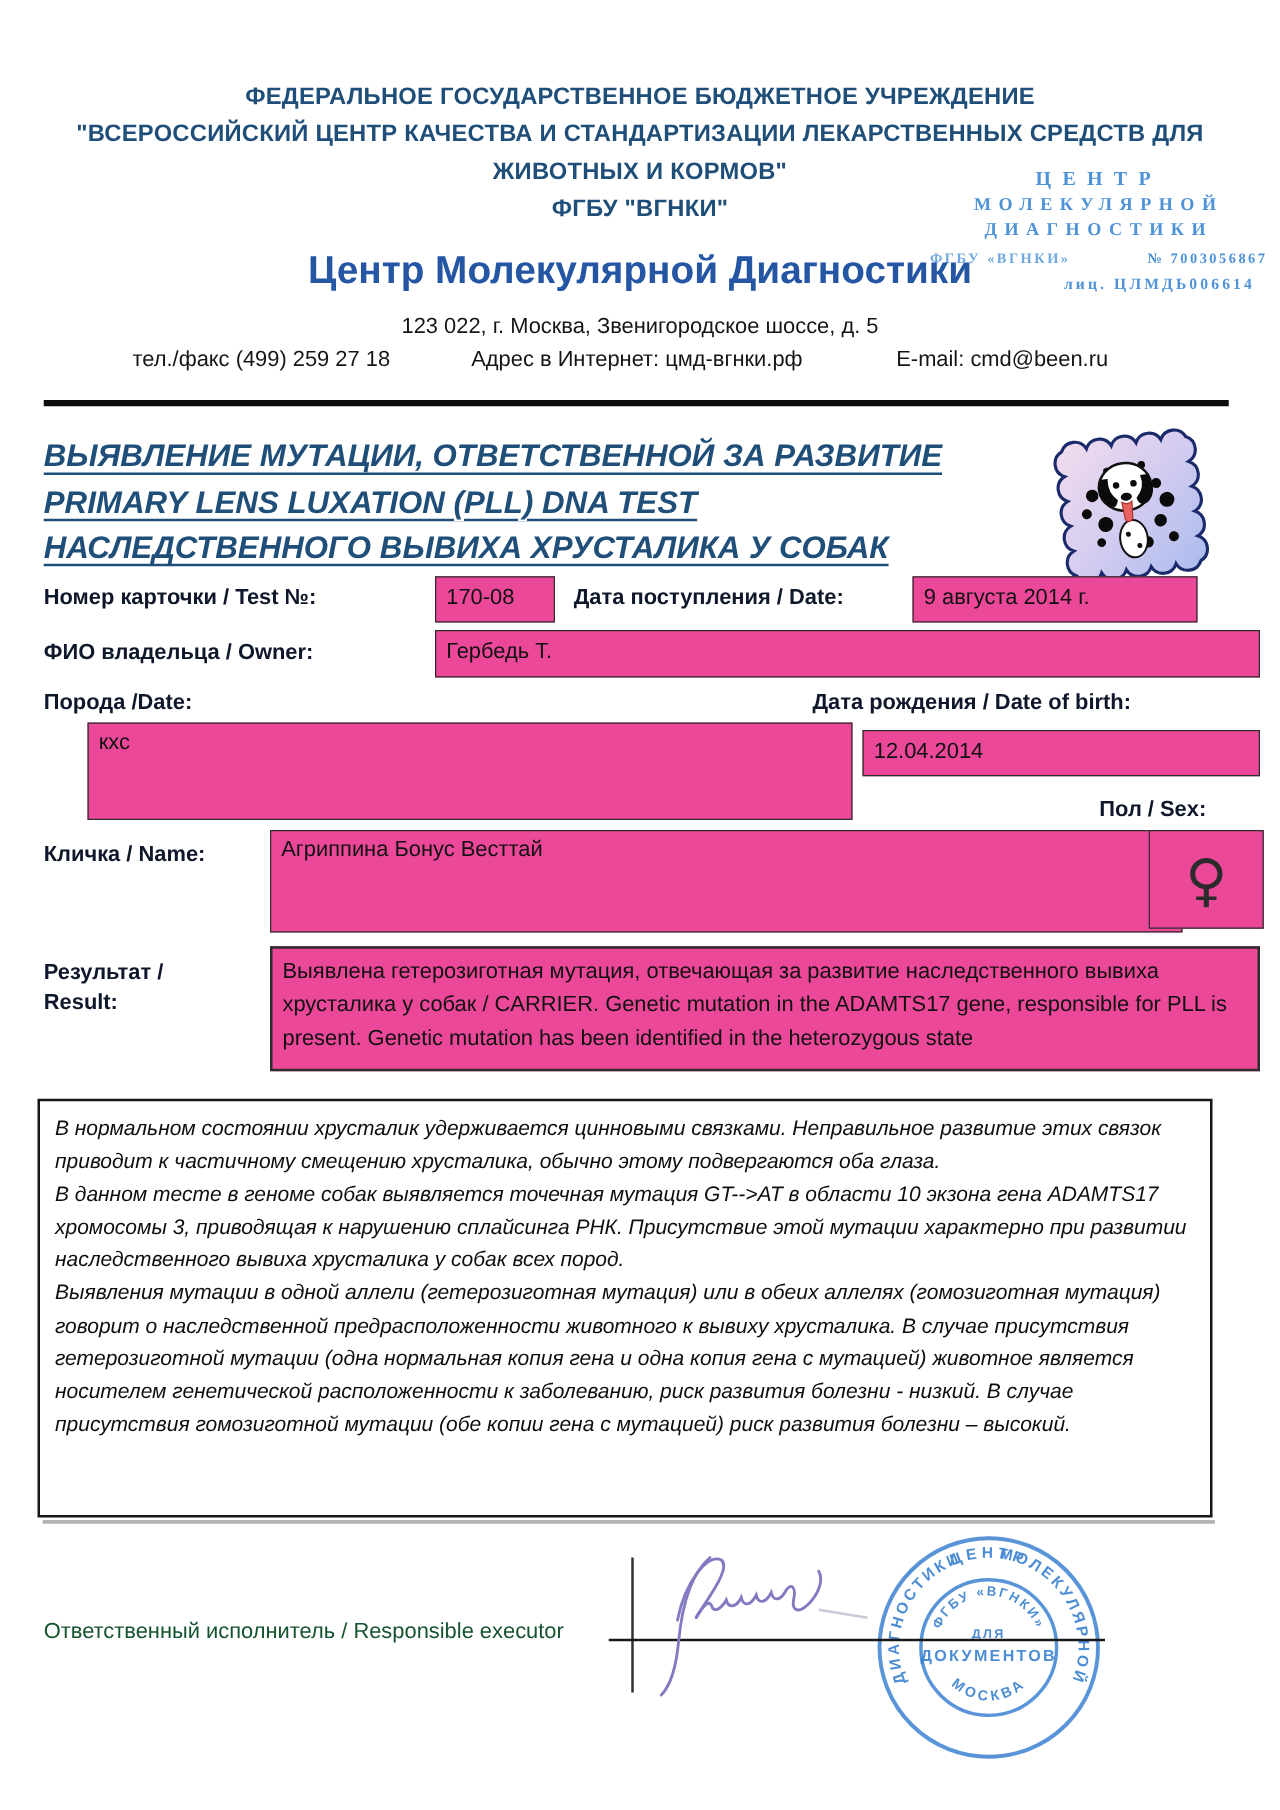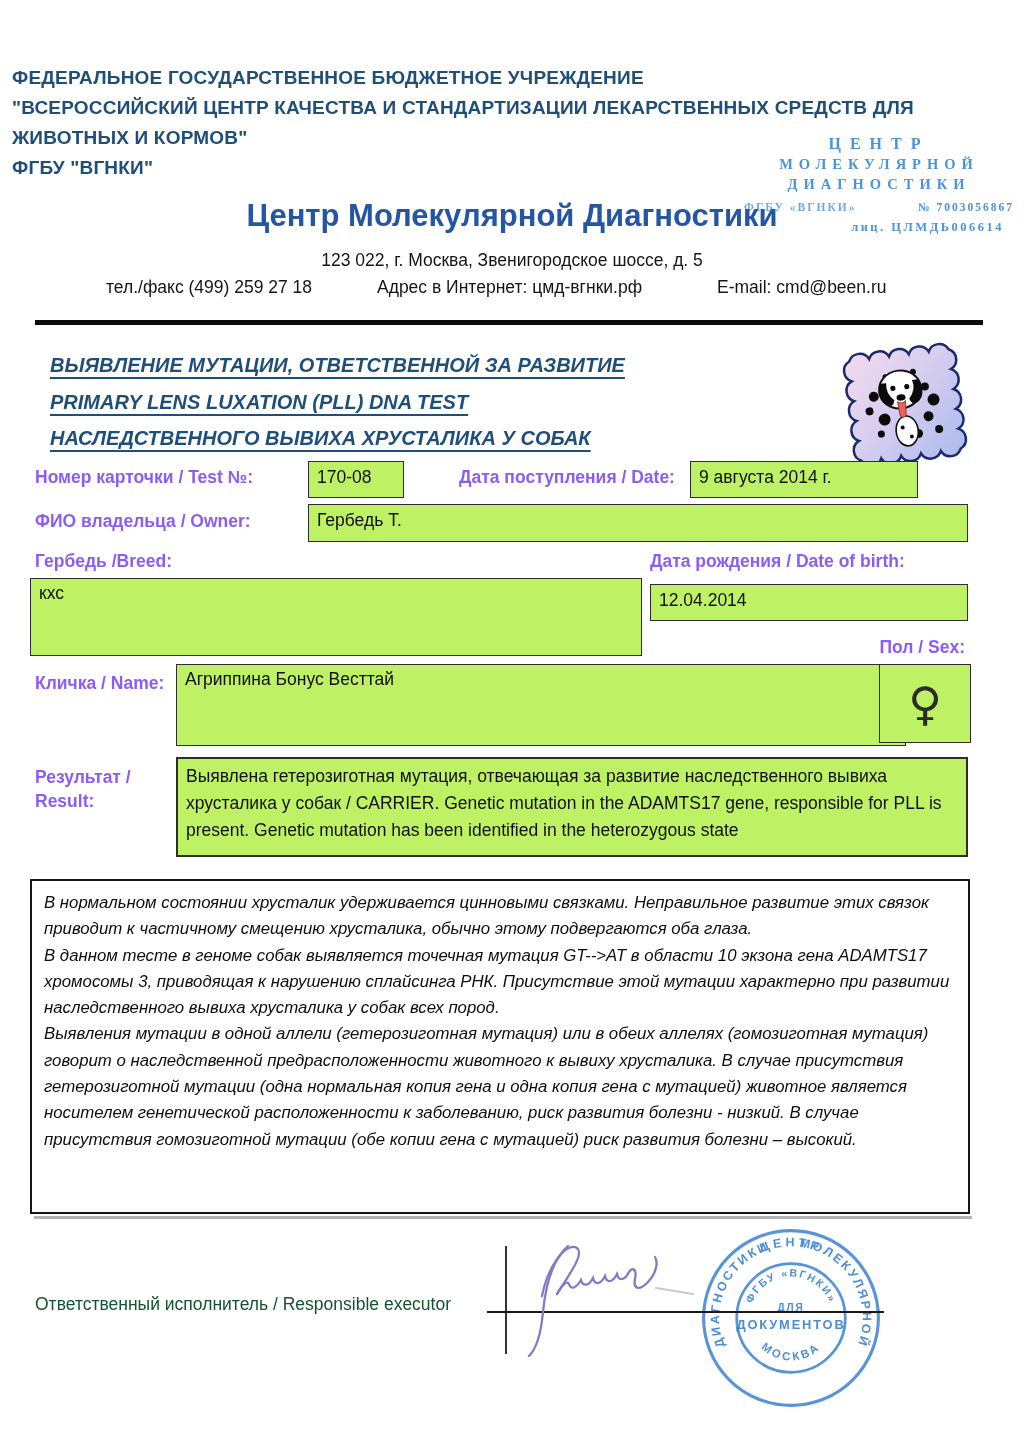--- a/index.html
+++ b/index.html
@@ -1,19 +1,19 @@
 <!DOCTYPE html>
 <html><head>
 <meta charset="utf-8">
 <style>
   html,body{margin:0;padding:0;}
   body{width:1024px;height:1448px;background:#ffffff;font-family:"Liberation Sans",sans-serif;color:#111;position:relative;overflow:hidden;}
 
   
-  .org-header{position:absolute;top:63px;left:12px;width:1000px;text-align:left;
+  .org-header{position:absolute;top:63px;left:12px;width:1000px;text-align:center;
     color:#1f4e79;font-weight:bold;font-size:19px;line-height:30px;letter-spacing:.2px;}
 
   
   .top-stamp{position:absolute;left:744px;top:134px;width:270px;color:#3f89d4;
     font-family:"Liberation Serif",serif;font-weight:bold;opacity:.92;line-height:20px;}
   .ts-l1{font-size:16px;letter-spacing:9px;text-align:center;}
   .ts-l2,.ts-l3{font-size:14.5px;letter-spacing:6px;text-align:center;}
   .ts-row{display:flex;justify-content:space-between;font-size:11.5px;margin-top:3px;letter-spacing:2px;}
   .ts-smudge{filter:blur(.6px);opacity:.8;}
   .ts-l5{text-align:right;font-size:12.5px;letter-spacing:2.5px;padding-right:10px;}
@@ -22,30 +22,30 @@
     color:#2456a4;font-size:31px;font-weight:bold;}
   .address{position:absolute;top:250px;left:0;width:100%;text-align:center;font-size:17.5px;color:#151515;}
   .contact{position:absolute;top:277px;left:0;width:100%;font-size:17.5px;color:#151515;}
   .contact .phone{position:absolute;left:106px;}
   .contact .website{position:absolute;left:377px;}
   .contact .email{position:absolute;left:717px;}
 
   .rule-thick{position:absolute;left:35px;top:320px;width:948px;height:5px;background:#0c0c0c;}
 
   
-  .test-title{position:absolute;left:50px;top:347px;color:#1f4e79;
-    font-size:20px;font-weight:bold;font-style:italic;line-height:36.5px;}
+  .test-title{position:absolute;left:35px;top:347px;color:#1f4e79;
+    font-size:25px;font-weight:bold;font-style:italic;line-height:36.5px;}
   .test-title span{text-decoration:underline;text-decoration-thickness:2px;text-underline-offset:5px;}
 
   .dog-stamp{position:absolute;left:845px;top:345px;transform:rotate(-7deg);}
 
   
-  .lbl{position:absolute;font-size:17.5px;font-weight:bold;color:#8b5cf6;white-space:nowrap;}
-  .box{position:absolute;border:1.6px solid #2d2d2d;background:#bef264;box-sizing:border-box;
-    font-size:17.5px;color:#101010;padding:5px 8px;overflow:hidden;}
+  .lbl{position:absolute;font-size:17.5px;font-weight:bold;color:#0f172a;white-space:nowrap;}
+  .box{position:absolute;border:1.6px solid #2d2d2d;background:#ec4899;box-sizing:border-box;
+    font-size:17.5px;color:#101010;padding:5px 8px;overflow:hidden;margin-left:40px;}
   .box.vtop{padding-top:4px;}
   .sex-cell{display:flex;align-items:center;justify-content:center;font-size:46px;font-weight:400;
     font-family:"DejaVu Sans",sans-serif;color:#2b2b2b;padding:0;}
   .result-lbl{line-height:24px;}
 
   
   .info-box{position:absolute;left:30px;top:879px;width:940px;height:335px;border:2px solid #161616;
     box-sizing:border-box;padding:9px 12px 0 12px;font-style:italic;font-size:16.8px;line-height:26.3px;color:#0e0e0e;}
   .info-box p{margin:0;}
   .info-shadow{position:absolute;left:34px;top:1216px;width:938px;height:3px;background:#b3b3b3;}
@@ -134,21 +134,21 @@
   </svg>
 
   <div class="lbl" style="left:35px;top:467px;">Номер карточки / Test №:</div>
   <div class="box" style="left:308px;top:461px;width:96px;height:37px;">170-08</div>
   <div class="lbl" style="left:459px;top:467px;">Дата поступления / Date:</div>
   <div class="box" style="left:690px;top:461px;width:228px;height:37px;">9 августа 2014 г.</div>
 
   <div class="lbl" style="left:35px;top:511px;">ФИО владельца / Owner:</div>
   <div class="box" style="left:308px;top:504px;width:660px;height:38px;">Гербедь Т.</div>
 
-  <div class="lbl" style="left:35px;top:551px;">Гербедь  /Breed:</div>
+  <div class="lbl" style="left:35px;top:551px;">Порода  /Date:</div>
   <div class="lbl" style="left:650px;top:551px;">Дата рождения / Date of birth:</div>
   <div class="box vtop" style="left:30px;top:578px;width:612px;height:78px;">кхс</div>
   <div class="box" style="left:650px;top:584px;width:318px;height:37px;">12.04.2014</div>
 
   <div class="lbl" style="left:860px;top:637px;width:105px;text-align:right;">Пол / Sex:</div>
 
   <div class="lbl" style="left:35px;top:673px;">Кличка / Name:</div>
   <div class="box vtop" style="left:176px;top:664px;width:730px;height:82px;">Агриппина Бонус Весттай</div>
   <div class="box sex-cell" style="left:879px;top:664px;width:92px;height:79px;">
     <span>♀</span>

